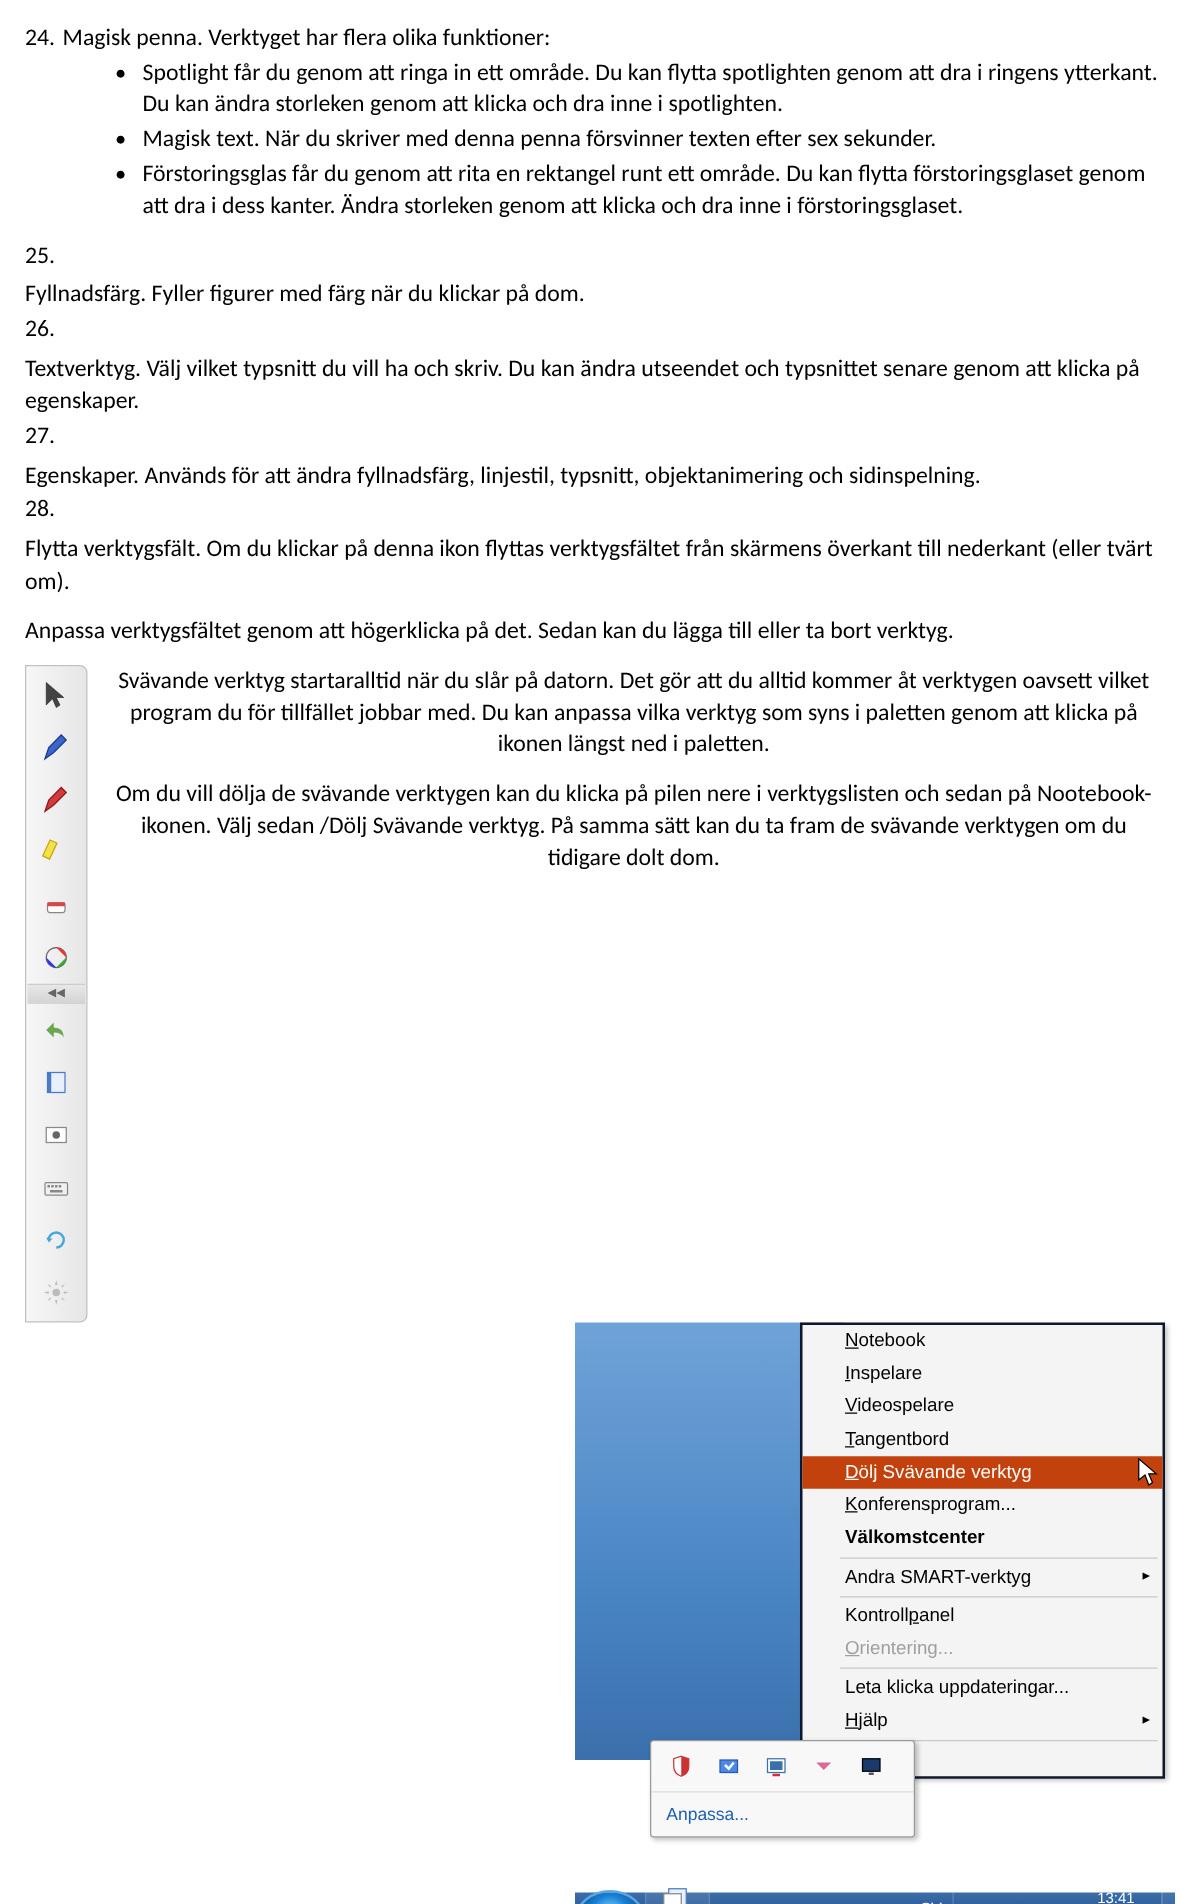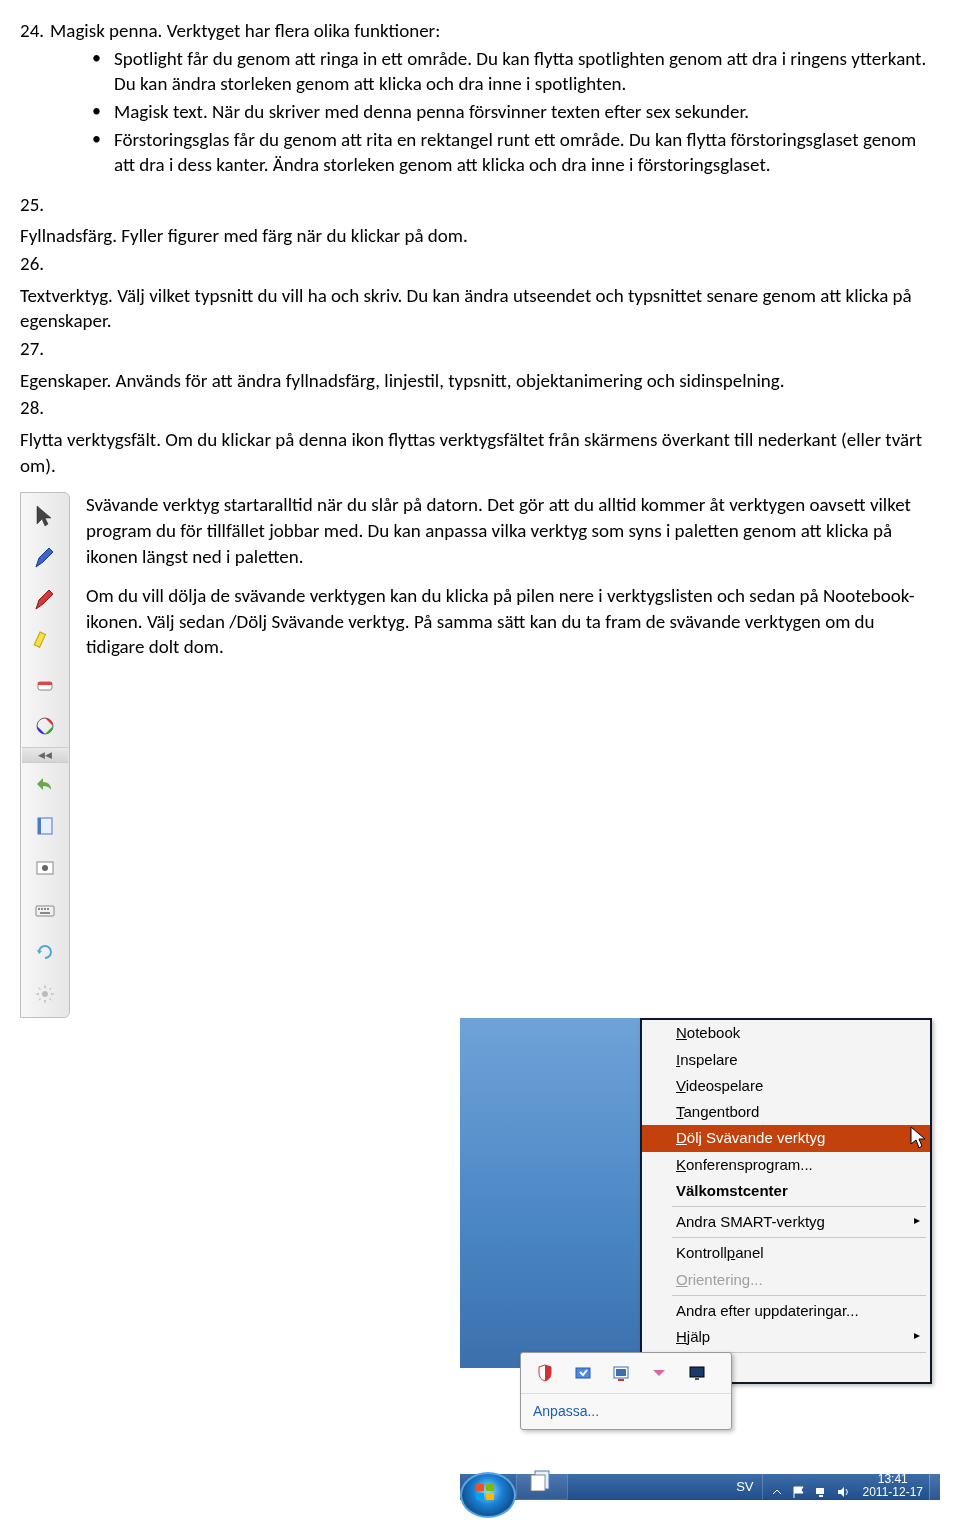--- a/index.html
+++ b/index.html
@@ -81,21 +81,21 @@
   .tool svg { width: 24px; height: 24px; }
   .divider-arrow {
     width: 46px;
     height: 14px;
     background: linear-gradient(to bottom,#e8e8e8,#d4d4d4);
     border-top: 1px solid #ccc;
     border-bottom: 1px solid #ccc;
     display:flex;align-items:center;justify-content:center;
     font-size:9px;color:#666;
   }
-  .right-text { flex: 1; }
+  .right-text { flex: 1; text-align: center; }
   .right-text p { margin: 0 0 14px 0; }
 
   .menu-area {
     position: relative;
     margin-left: 440px;
     width: 480px;
     height: 500px;
   }
   .blue-bg {
     position: absolute;
@@ -241,20 +241,21 @@
     <li>
       <span class="num">27.</span>
       <span class="txt">Egenskaper. Används för att ändra fyllnadsfärg, linjestil, typsnitt, objektanimering och sidinspelning.</span>
     </li>
     <li>
       <span class="num">28.</span>
       <span class="txt">Flytta verktygsfält. Om du klickar på denna ikon flyttas verktygsfältet från skärmens överkant till nederkant (eller tvärt om).</span>
     </li>
   </ul>
 
+  <p class="para">Anpassa verktygsfältet genom att högerklicka på det. Sedan kan du lägga till eller ta bort verktyg.</p>
 
   <div class="columns">
     <div class="toolbar">
       <div class="tool">
         <svg viewBox="0 0 24 24">
             <path d="M4 2 L4 20 L9 15 L12 22 L15 20 L12 14 L18 14 Z" fill="#444" stroke="#222" stroke-width="0.5"></path>
           </svg>
       </div>
       <div class="tool">
         <svg viewBox="0 0 24 24">
@@ -364,21 +365,21 @@
       </div>
       <div class="menu-sep"></div>
       <div class="menu-item">
         <span>Kontroll<span class="underline-letter">p</span>anel</span>
       </div>
       <div class="menu-item disabled">
         <span><span class="underline-letter">O</span>rientering...</span>
       </div>
       <div class="menu-sep"></div>
       <div class="menu-item">
-        <span>Andra efter uppdateringar...</span>
+        <span>Leta klicka uppdateringar...</span>
       </div>
       <div class="menu-item arrow">
         <span><span class="underline-letter">H</span>jälp</span>
       </div>
       <div class="menu-sep"></div>
       <div class="menu-item">
         <span>Av<span class="underline-letter">s</span>luta</span>
       </div>
     </div>
 

